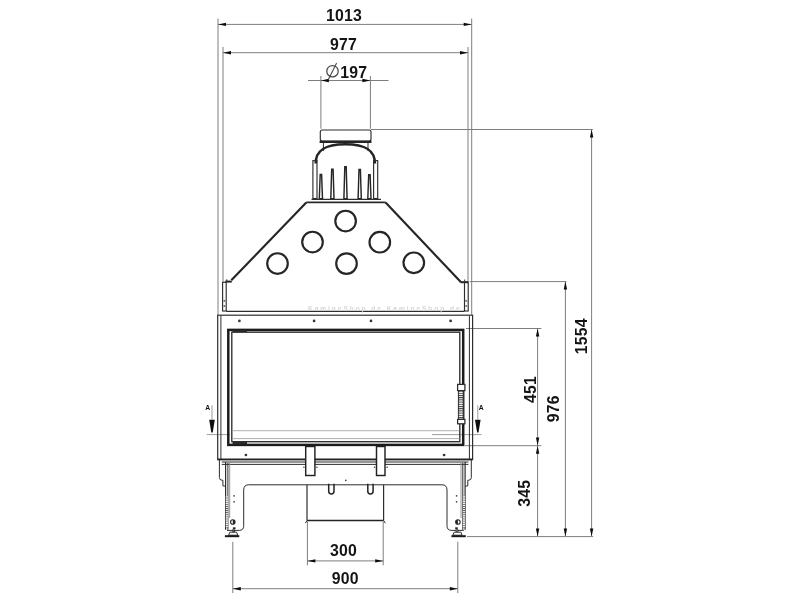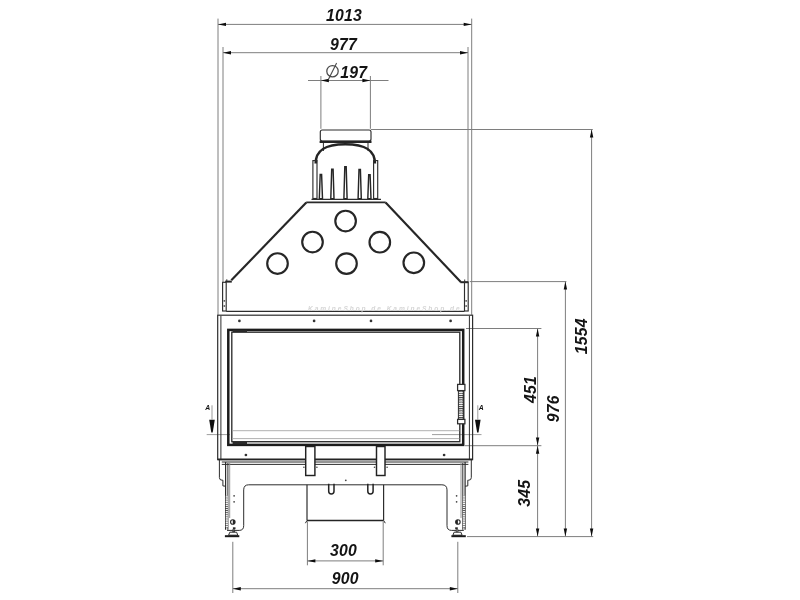--- a/index.html
+++ b/index.html
@@ -1,16 +1,16 @@
 <!DOCTYPE html>
 <html><head>
 <meta charset="utf-8">
 <style>
   html,body{margin:0;padding:0;background:#ffffff;}
-  #c{width:800px;height:600px;position:relative;font-style:italic;}
+  #c{width:800px;height:600px;position:relative;}
   svg{display:block;}
   .g{stroke:#7e7e7e;stroke-width:1;fill:none}
   .gl{stroke:#a8a8a8;stroke-width:0.9;fill:none}
   .k{stroke:#2d2d2d;stroke-width:1.15;fill:none}
   .k1{stroke:#2d2d2d;stroke-width:1;fill:none}
   .fin{stroke:#262626;stroke-width:1.45;fill:#ffffff}
   .k2{stroke:#2a2a2a;stroke-width:1.7;fill:none}
   .t2{stroke:#262626;stroke-width:2.15;fill:none}
   .T{stroke:#1c1c1c;stroke-width:2.5;fill:none}
   .arr{fill:#0d0d0d;stroke:none}

